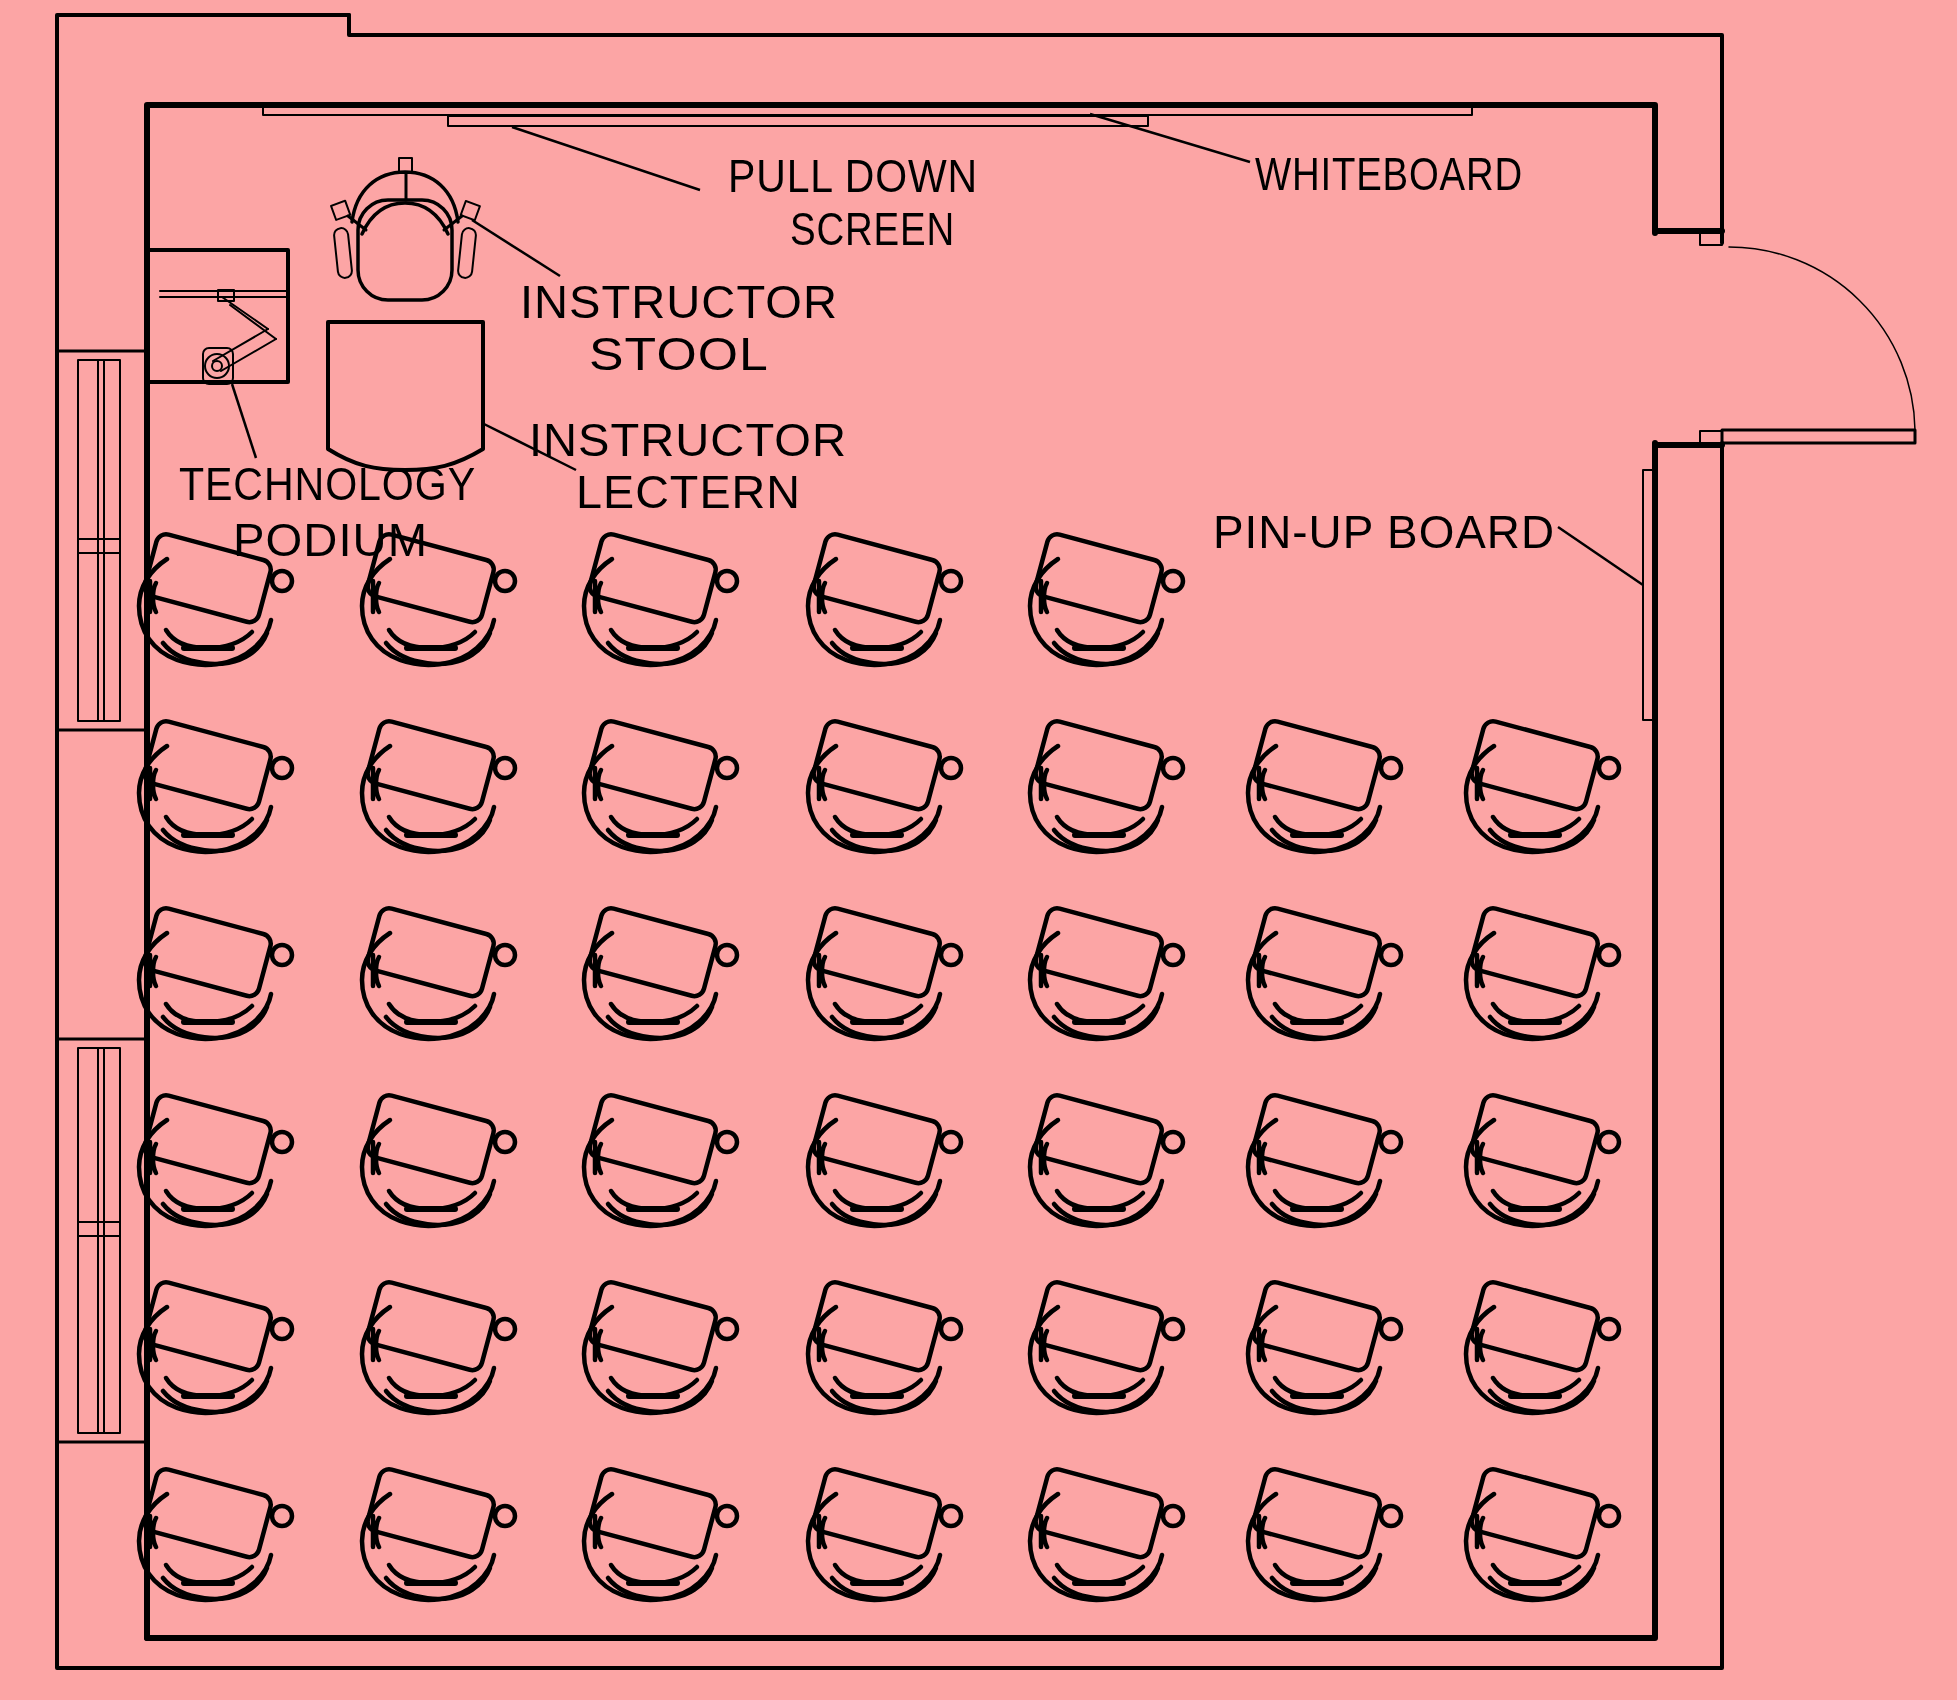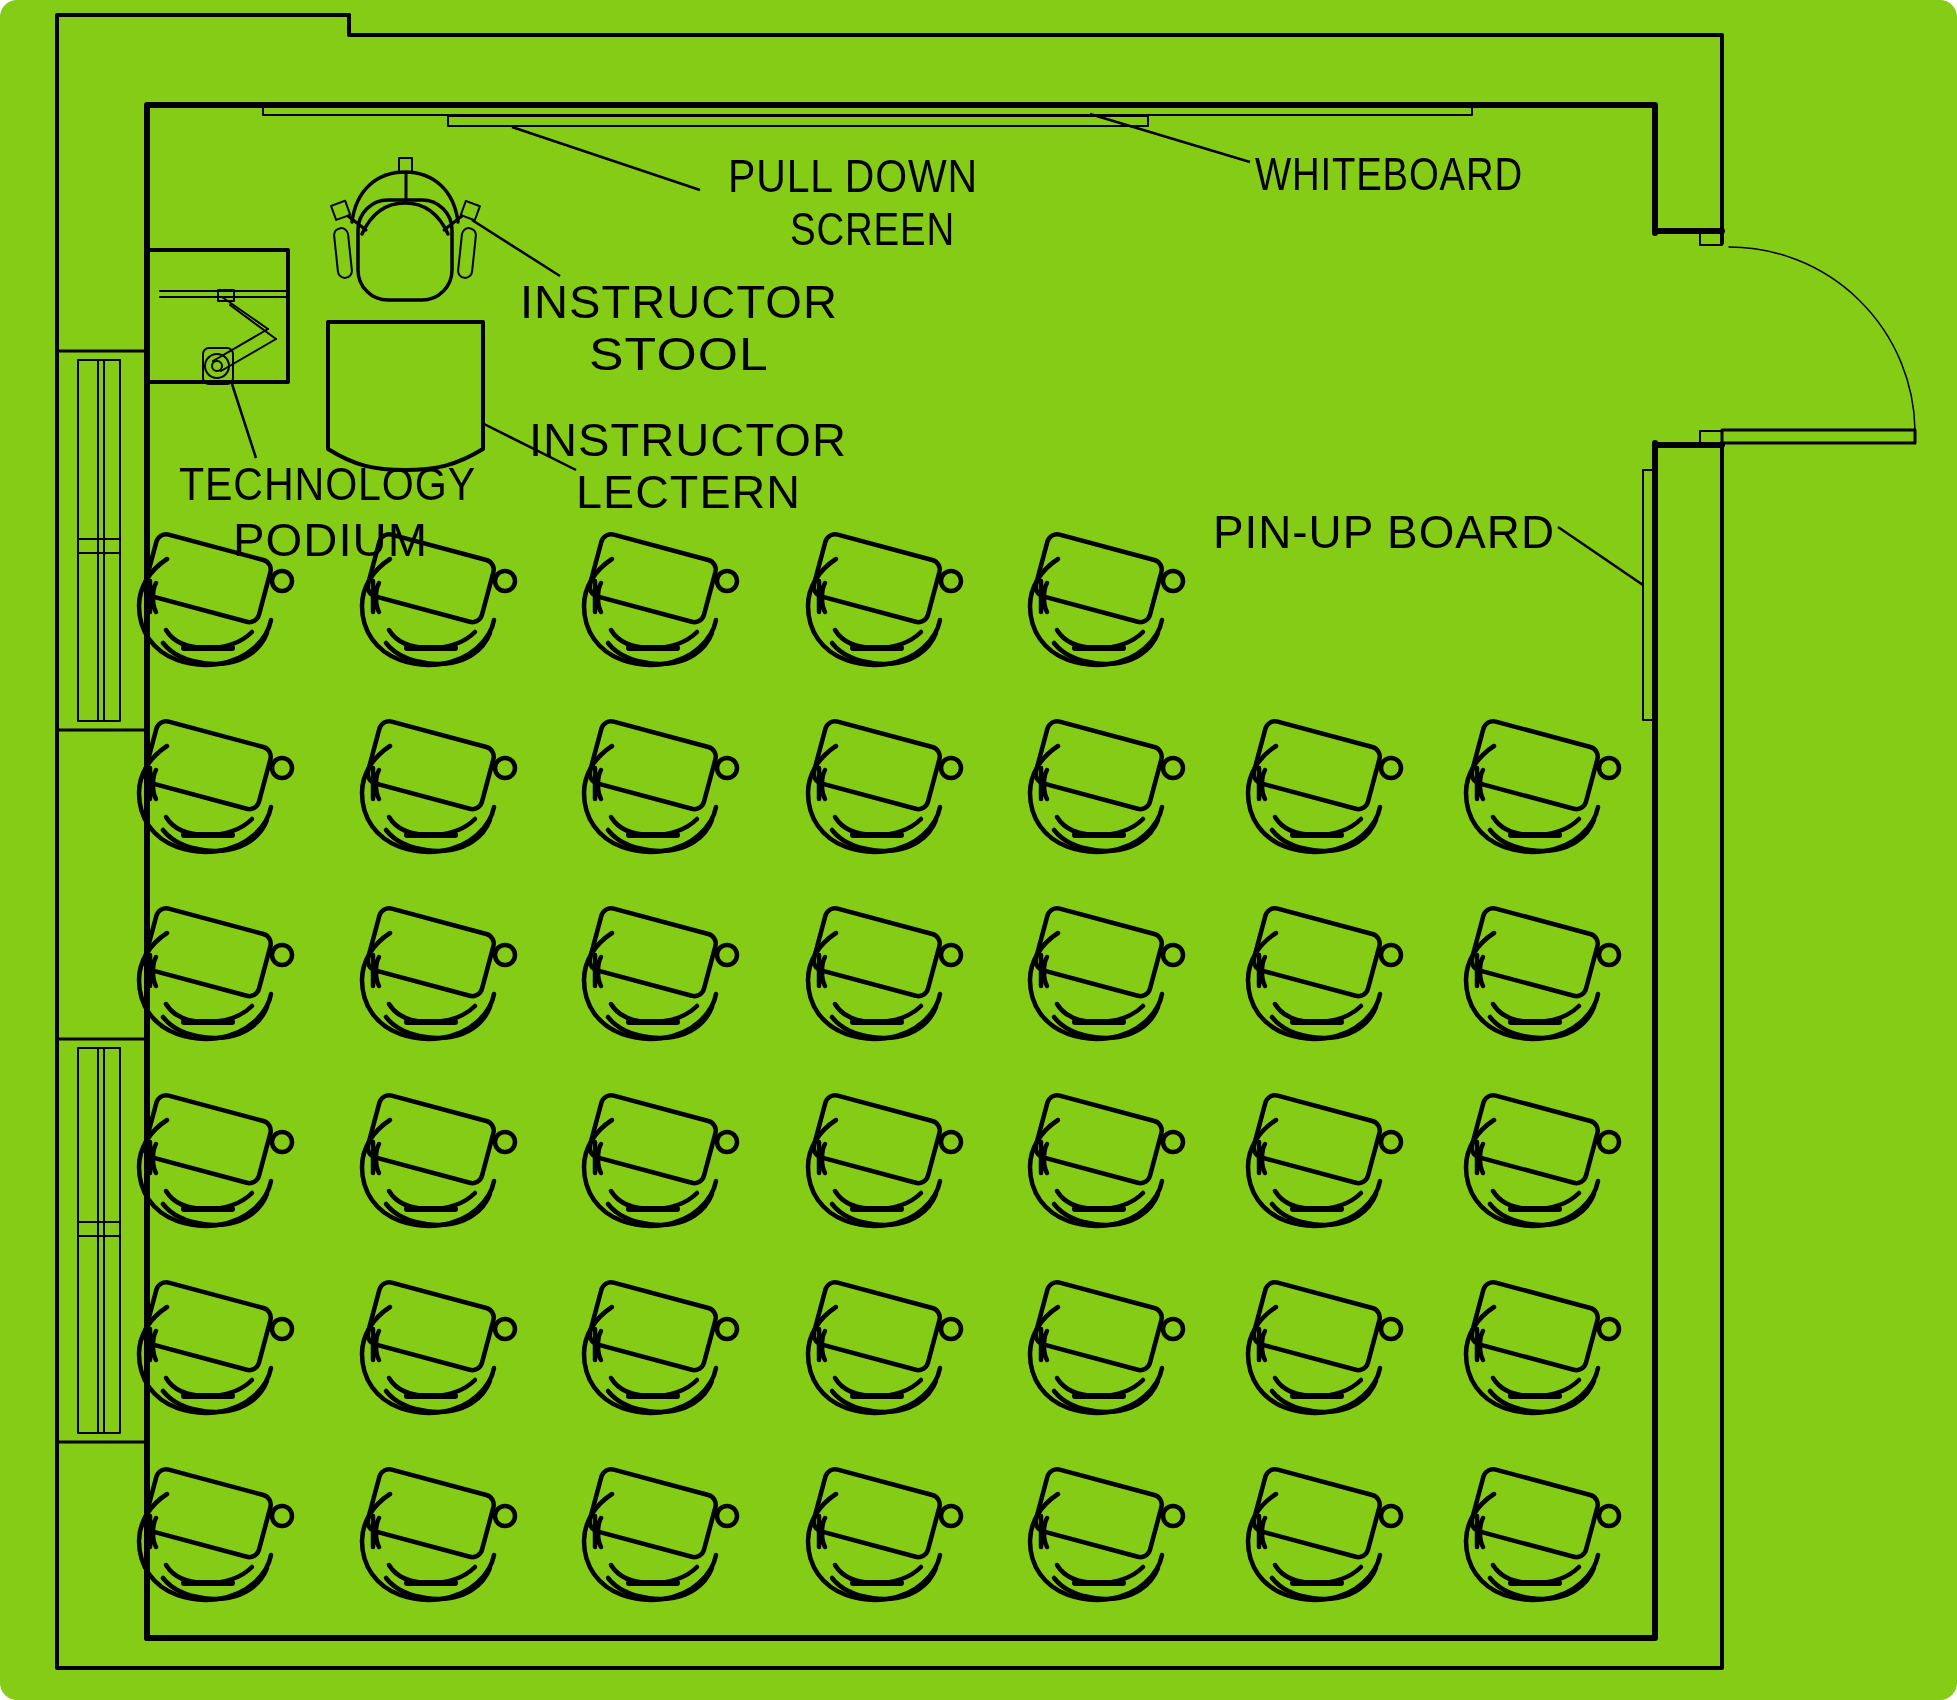--- a/index.html
+++ b/index.html
@@ -1,16 +1,16 @@
 <!DOCTYPE html>
 <html><head>
 <meta charset="utf-8">
 <style>
   html,body{margin:0;padding:0;background:#ffffff;}
-  .stage{width:1957px;height:1700px;position:relative;background:#84cc16;overflow:hidden;border-radius:17px;}
+  .stage{width:1957px;height:1700px;position:relative;background:#fca5a5;overflow:hidden;}
   svg{display:block;}
   .ln{fill:none;stroke:#000000;stroke-linecap:round;stroke-linejoin:round;}
   .w-outer{stroke-width:4;}
   .w-inner{stroke-width:6;}
   .thin{stroke-width:2;}
   .thin3{stroke-width:3;}
   .fur{stroke-width:3.5;}
   .ck{fill:none;stroke:#000000;stroke-width:4.5;stroke-linecap:round;stroke-linejoin:round;}
   .lead{stroke:#000000;stroke-width:2.5;fill:none;}
   .arc{stroke-width:1.5;}

